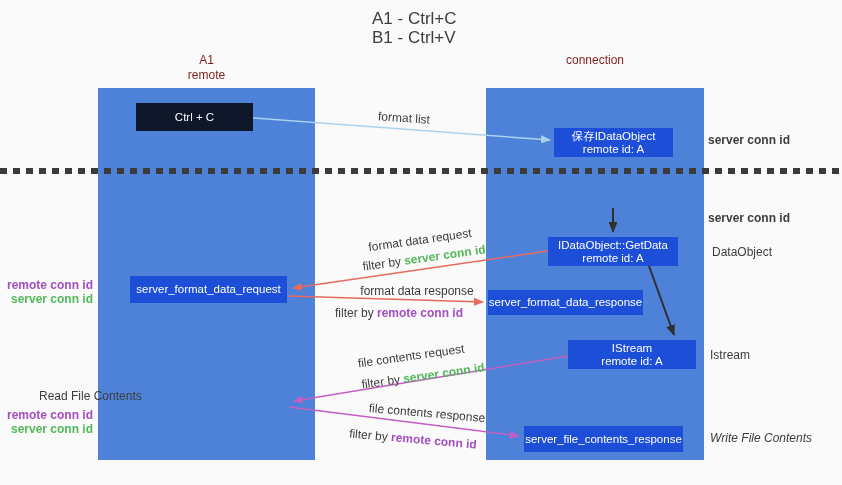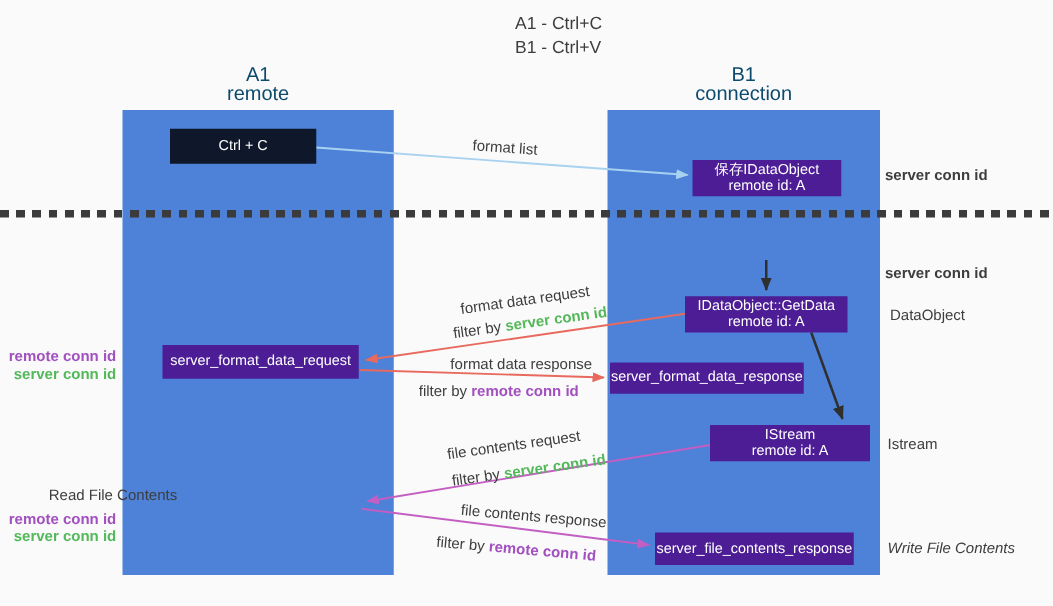--- a/index.html
+++ b/index.html
@@ -7,26 +7,26 @@
     width:842px;height:485px;
     background:#fafafa;
     font-family:"Liberation Sans","DejaVu Sans",sans-serif;
     color:#3d3d3d;
     overflow:hidden;
   }
   .stage{position:relative;width:842px;height:485px;}
 
   .title{
     position:absolute;left:372px;top:9px;
-    font-size:14px;line-height:19px;color:#3d3d3d;margin-left:40px;
+    font-size:17px;line-height:19px;color:#3d3d3d;
   }
 
   .lane-header{
     position:absolute;top:53px;text-align:center;
-    font-size:16px;line-height:15px;color:#0c4a6e;
+    font-size:12px;line-height:15px;color:#7f1d1d;
   }
   .lane-header.left{left:98px;width:217px;}
   .lane-header.right{left:486px;width:218px;}
 
   .lane{
     position:absolute;top:88px;height:372px;
     background:#4d82d8;z-index:1;
   }
   .lane.left{left:98px;width:217px;}
   .lane.right{left:486px;width:218px;}
@@ -38,21 +38,21 @@
 
   svg.arrows{position:absolute;left:0;top:0;z-index:4;}
 
   .node{
     position:absolute;z-index:5;
     display:flex;flex-direction:column;align-items:center;justify-content:center;
     color:#ffffff;font-size:11.5px;line-height:13px;text-align:center;
     white-space:nowrap;
   }
   .node.green{background:#0f172a;}
-  .node.orange{background:#4c1d95;}
+  .node.orange{background:#1d4ed8;}
 
   .flow-label{
     position:absolute;z-index:6;
     font-size:12px;color:#3d3d3d;white-space:nowrap;
     transform:translate(-50%,-50%);
   }
   .rot-up{transform:translate(-50%,-50%) rotate(-8deg);}
   .rot-down{transform:translate(-50%,-50%) rotate(5deg);}
   .rot-slight{transform:translate(-50%,-50%) rotate(4deg);}
 
@@ -74,21 +74,20 @@
   <div class="title">
     <div>A1 - Ctrl+C</div>
     <div>B1 - Ctrl+V</div>
   </div>
 
   <div class="lane-header left">
     <div>A1</div>
     <div>remote</div>
   </div>
   <div class="lane-header right">
-    <div>B1</div>
     <div>connection</div>
   </div>
 
   <div class="lane left"></div>
   <div class="lane right"></div>
 
   <div class="dotted-separator"></div>
 
   <svg class="arrows" width="842" height="485" viewBox="0 0 842 485">
     <defs>

